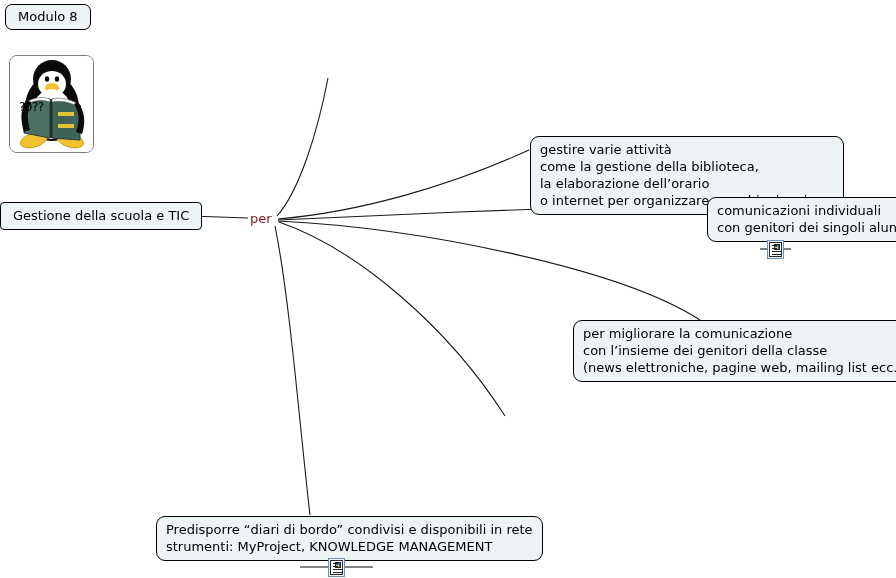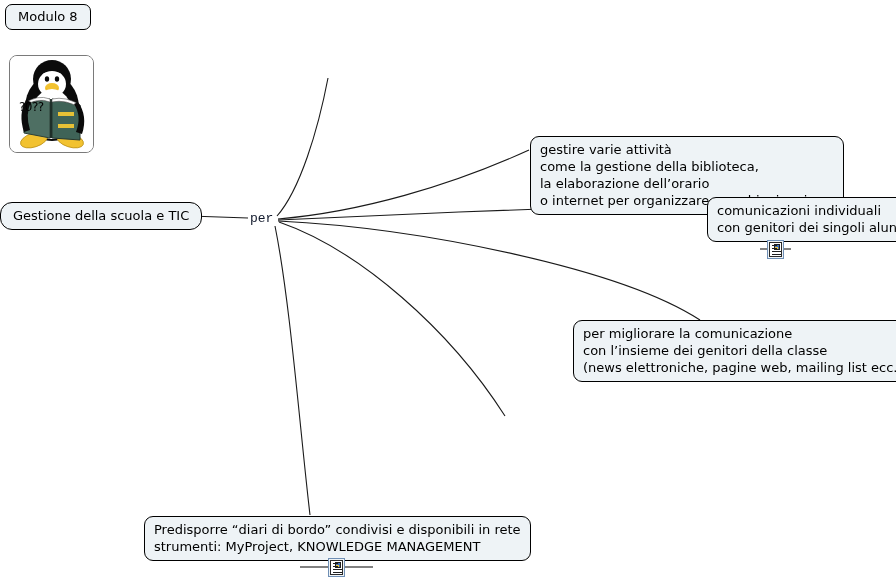--- a/index.html
+++ b/index.html
@@ -58,21 +58,21 @@
     border-radius: 7px;
     font-size: 13px;
     line-height: 17px;
   }
 
   
   #root-box {
     left: 0px;
     top: 202px;
     padding: 4px 12px 5px 12px;
-    border-radius: 12px;
+    border-radius: 4px;
     font-size: 13px;
     line-height: 17px;
   }
 
   
   #tux-frame {
     position: absolute;
     left: 9px;
     top: 55px;
     width: 85px;
@@ -94,32 +94,31 @@
   }
 
   
   #hub-label {
     position: absolute;
     left: 250px;
     top: 210px;
     font-size: 13px;
     line-height: 17px;
     background: transparent;
-    color: #0f172a;
+    color: #7f1d1d;
     padding: 0;
-    font-family: Liberation Mono, monospace;
   }
 
   
   #n-registri   { left: 267px; top: 17px;  }
   #n-gestire    { left: 530px; top: 92px; margin-top: 44px;  }
   #n-comuni     { left: 707px; top: 197px; }
   #n-migliorare { left: 573px; top: 320px; }
   #n-archiviare { left: 428px; top: 417px; }
-  #n-diari      { left: 144px; top: 516px; }
+  #n-diari      { left: 156px; top: 516px; }
 
   
   .note-icon {
     position: absolute;
     width: 17px;
     height: 19px;
     background: #eef3f6;
     border: 1px solid #6f8fb5;
     box-sizing: border-box;
     padding: 1px;

